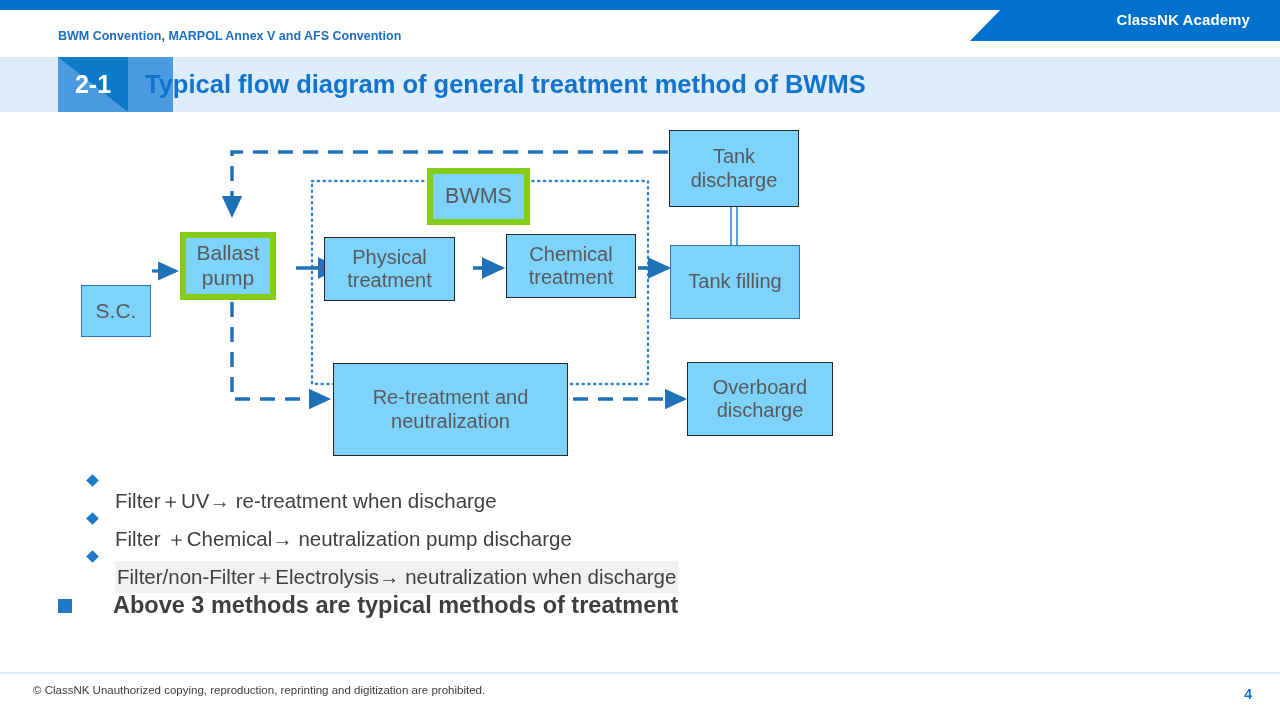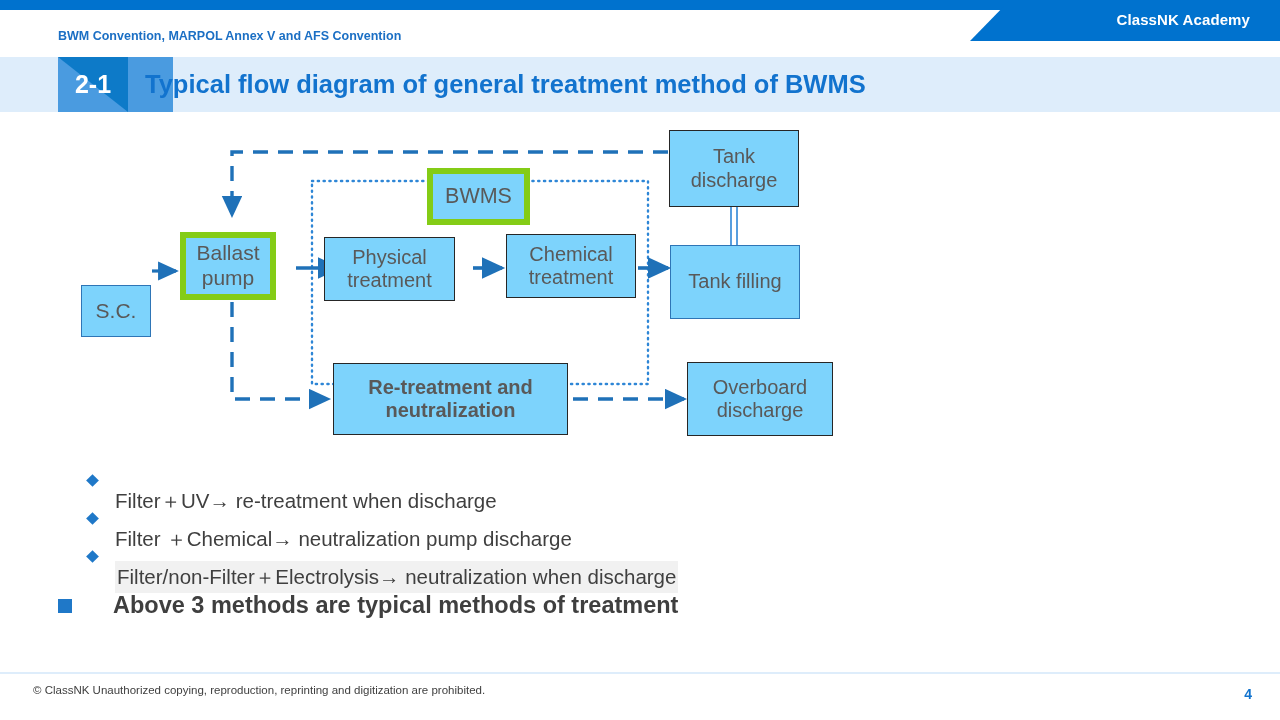--- a/index.html
+++ b/index.html
@@ -227,21 +227,21 @@
 
     <div class="nodebox b-thin-dark" style="left:669px; top:12px; width:130px; height:77px; font-size:20px; flex-direction:column;">
       <span>Tank</span>
       <span>discharge</span>
     </div>
 
     <div class="nodebox b-thin-blue" style="left:670px; top:127px; width:130px; height:74px; font-size:20px;">
       <span>Tank filling</span>
     </div>
 
-    <div class="nodebox b-thin-dark" style="left:333px; top:245px; width:235px; height:72px; font-size:20px; flex-direction:column;font-weight:bold;">
+    <div class="nodebox b-thin-dark" style="left:333px; top:245px; width:235px; height:93px; font-size:20px; flex-direction:column;">
       <span>Re-treatment and</span>
       <span>neutralization</span>
     </div>
 
     <div class="nodebox b-thin-dark" style="left:687px; top:244px; width:146px; height:74px; font-size:20px; flex-direction:column;">
       <span>Overboard</span>
       <span>discharge</span>
     </div>
   </div>
 

